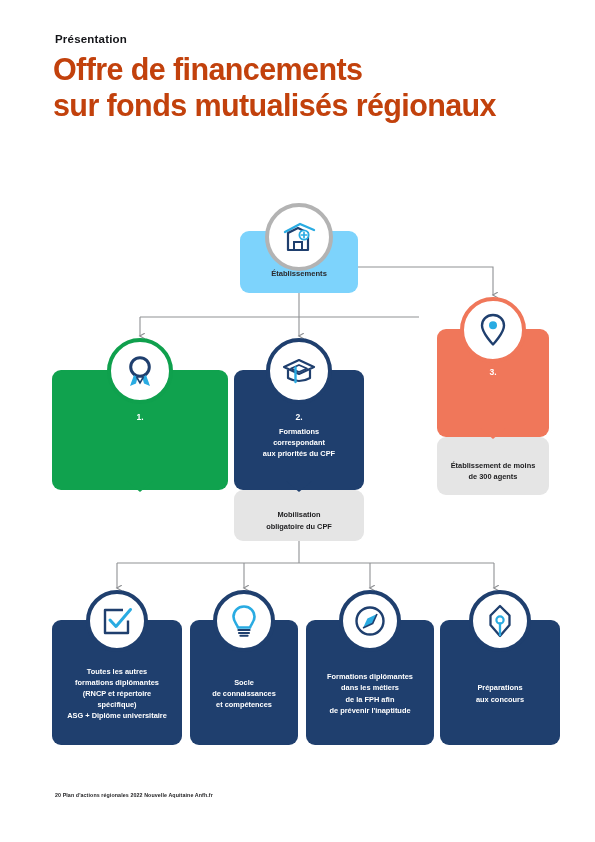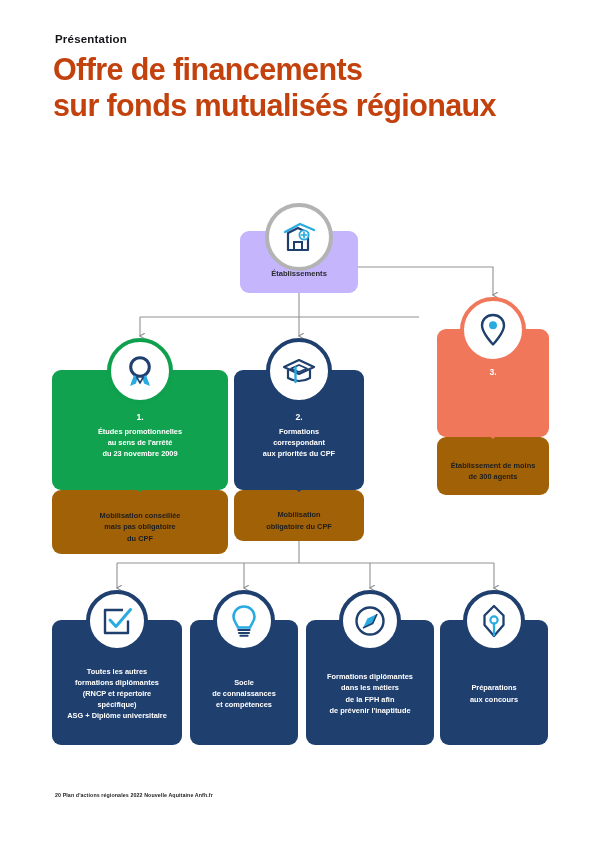--- a/index.html
+++ b/index.html
@@ -45,40 +45,40 @@
   }
   .card .num{
     font-size:8.6px;font-weight:bold;color:#ffffff;margin-bottom:4px;
   }
   .card .txt{
     font-size:7.4px;font-weight:bold;color:#ffffff;
     line-height:1.5;text-align:center;white-space:pre-line;
   }
   .sub{
     position:absolute;left:0;right:0;
-    background:#a16207;border-radius:9px;
+    background:#e5e5e5;border-radius:9px;
     z-index:1;
     display:flex;align-items:center;justify-content:center;
   }
   .sub .stxt{
     font-size:7.4px;font-weight:bold;color:#1d1d1f;
     line-height:1.55;text-align:center;white-space:pre-line;
     padding-top:10px;
   }
   .notch{
     position:absolute;left:50%;transform:translateX(-50%);
     width:0;height:0;border-left:13px solid transparent;
     border-right:13px solid transparent;z-index:3;
   }
 
   
   #n-top{left:240px;top:203px;width:118px;height:90px;}
   #n-top .badge{border-color:#b3b3b3;width:68px;height:68px;}
   #n-top .card{
-    top:28px;height:62px;background:#c4b5fd;
+    top:28px;height:62px;background:#7dd3fc;
     justify-content:flex-end;padding-bottom:14px;
   }
   #n-top .card .txt{color:#2a2a2e;font-size:7.6px;}
 
   
   #n1{left:52px;top:338px;width:176px;height:196px;}
   #n1 .badge{border-color:#0fa04d;}
   #n1 .card{top:32px;height:120px;background:#10a24e;padding-top:42px;}
   #n1 .notch{top:143px;border-top:11px solid #10a24e;}
   #n1 .sub{top:152px;height:64px;}
@@ -103,21 +103,21 @@
     top:30px;background:#1f3f6e;border-radius:9px;
     justify-content:center;padding:34px 6px 12px;
   }
   .leaf .card .txt{font-size:7.4px;}
   #l1{left:52px;top:590px;width:130px;height:125px;}
   #l1 .card{height:125px;}
   #l2{left:190px;top:590px;width:108px;height:125px;}
   #l2 .card{height:125px;}
   #l3{left:306px;top:590px;width:128px;height:125px;}
   #l3 .card{height:125px;}
-  #l4{left:440px;top:590px;width:108px;height:125px;}
+  #l4{left:440px;top:590px;width:120px;height:125px;}
   #l4 .card{height:125px;}
 
   
   .footer{
     position:absolute;left:55px;top:792px;
     font-size:5.3px;font-weight:bold;color:#1d1d1f;letter-spacing:.1px;
   }
 </style>
 </head>
 <body>
@@ -161,31 +161,23 @@
         <path d="M4 12 L19 4 L33 10" fill="none" stroke="#29abe2" stroke-width="2.4" stroke-linecap="round"></path>
         <path d="M7 13 L7 30 L27 30 L27 13 L17 8 Z" fill="none" stroke="#1f3f6e" stroke-width="2.2" stroke-linejoin="round"></path>
         <rect x="13" y="22" width="8" height="8" fill="none" stroke="#1f3f6e" stroke-width="2"></rect>
         <circle cx="23" cy="15" r="4.6" fill="#ffffff" stroke="#29abe2" stroke-width="1.8"></circle>
         <path d="M23 12.4 L23 17.6 M20.4 15 L25.6 15" stroke="#29abe2" stroke-width="1.7" stroke-linecap="round"></path>
       </svg>
     </div>
   </div>
 
   <div class="node" id="n1">
-    <div class="sub">
-      <div class="stxt">Mobilisation conseillée
-mais pas obligatoire
-du CPF</div>
-    </div>
     <div class="notch"></div>
     <div class="card">
       <div class="num">1.</div>
-      <div class="txt">Études promotionnelles
-au sens de l'arrêté
-du 23 novembre 2009</div>
     </div>
     <div class="badge">
       <svg width="34" height="36" viewBox="0 0 34 36">
         <circle cx="17" cy="14" r="9.3" fill="none" stroke="#1f3f6e" stroke-width="3"></circle>
         <path d="M11 22 L7 33 L13 30.5 L14.6 24.5 Z" fill="#29abe2"></path>
         <path d="M23 22 L27 33 L21 30.5 L19.4 24.5 Z" fill="#29abe2"></path>
         <path d="M13.6 24 L17 30 L20.4 24" fill="none" stroke="#1f3f6e" stroke-width="1.6"></path>
       </svg>
     </div>
   </div>

